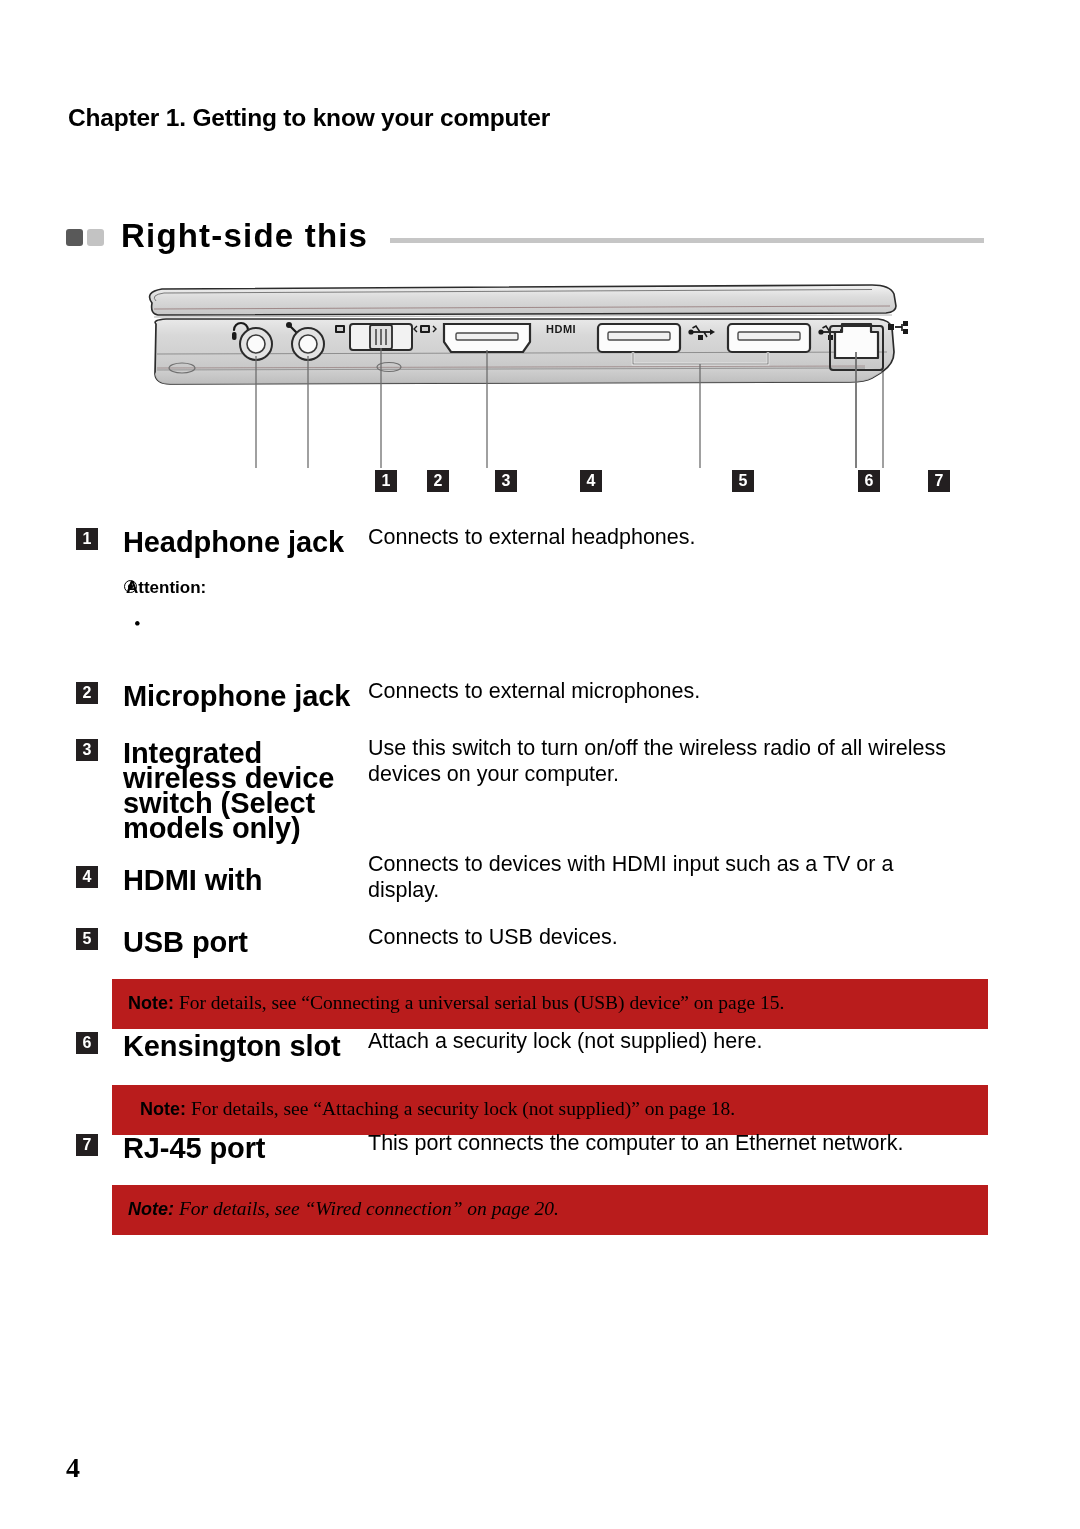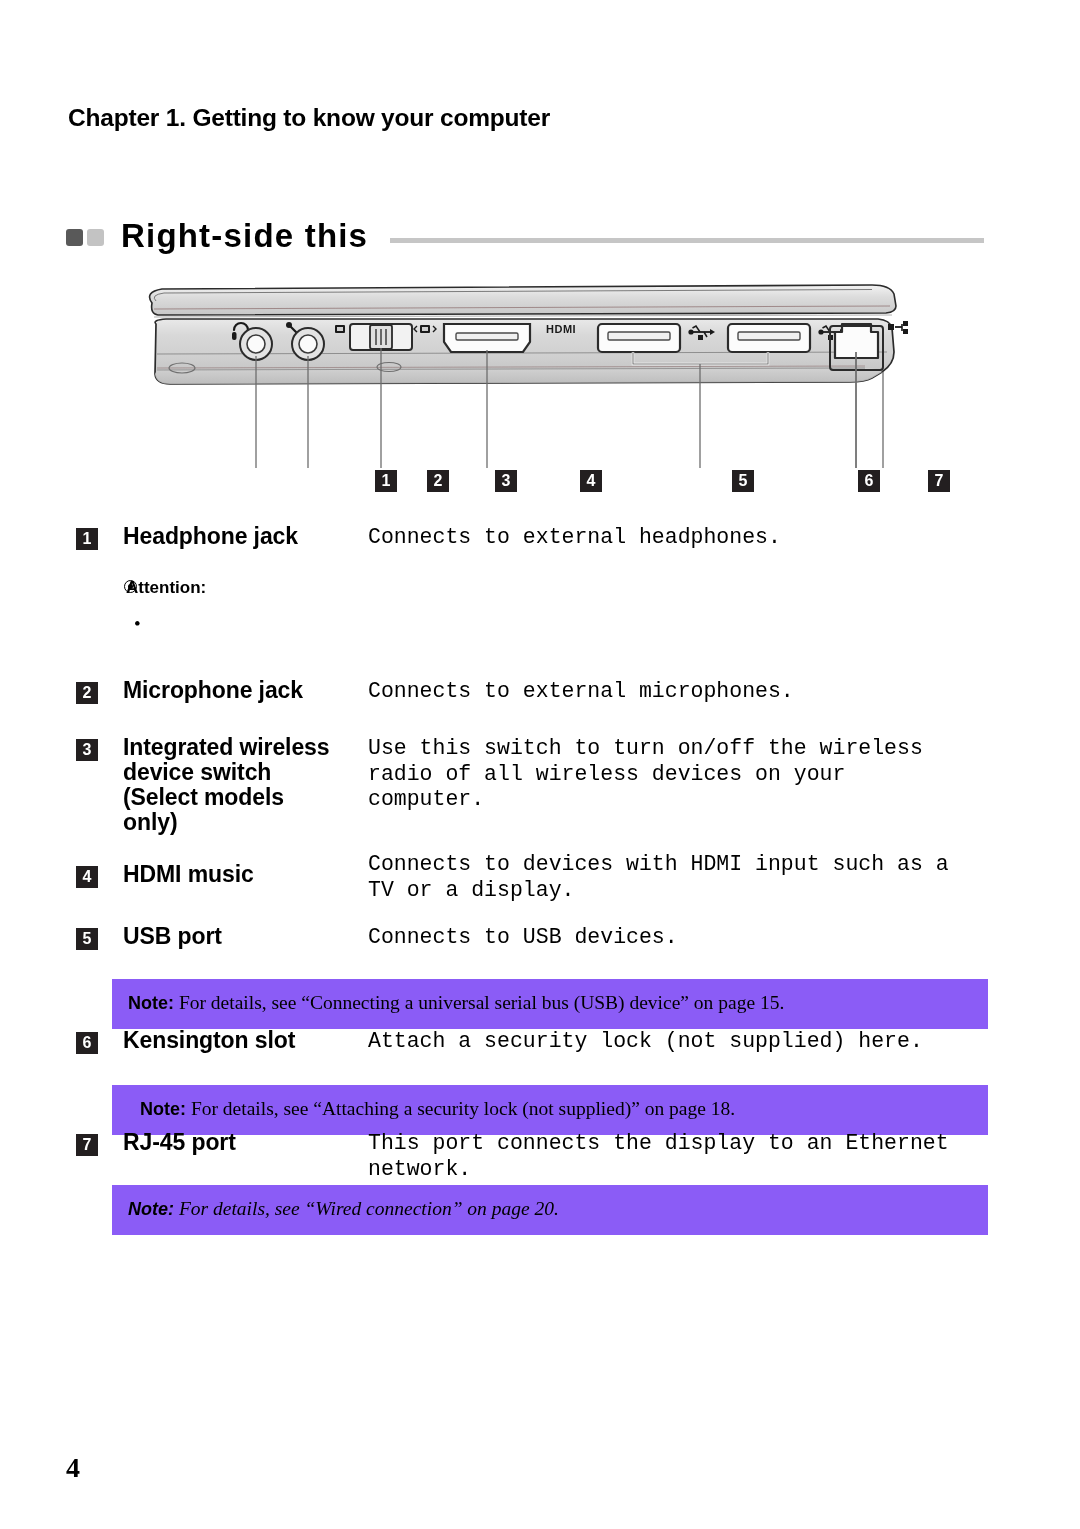--- a/index.html
+++ b/index.html
@@ -110,34 +110,34 @@
     color: #fff;
     font-family: "Liberation Sans", sans-serif;
     font-weight: bold;
     font-size: 16px;
     line-height: 22px;
     text-align: center;
   }
   .term {
     position: absolute;
     left: 55px;
-    top: 0;
+    top: 6px;
     width: 240px;
     font-family: "Liberation Sans", sans-serif;
     font-weight: bold;
-    font-size: 23px;
+    font-size: 29px;
     line-height: 25px;
     letter-spacing: -0.1px;
   }
   .desc {
     position: absolute;
     left: 300px;
     top: 1px;
     width: 620px;
-    font-family: Liberation Mono, monospace;
+    font-family: Liberation Sans, sans-serif;
     font-size: 21.5px;
     line-height: 25.5px;
   }
 
   
   .attention {
     position: absolute;
     left: 68px;
     width: 920px;
   }
@@ -185,21 +185,21 @@
     top: 0px;
     font-size: 19px;
     line-height: 25px;
   }
 
   
   .note {
     position: absolute;
     left: 112px;
     width: 876px;
-    background: #8b5cf6;
+    background: #b91c1c;
     box-sizing: border-box;
     padding: 12px 16px 14px 16px;
     font-family: "Liberation Serif", serif;
     font-size: 19.5px;
     line-height: 24px;
   }
   .note b {
     font-family: "Liberation Sans", sans-serif;
     font-weight: bold;
     font-size: 18px;
@@ -423,21 +423,21 @@
   </div>
 
   <div class="row" style="top:735px;">
     <span class="chip-inline">3</span>
     <span class="term" style="width:215px;">Integrated wireless device switch (Select models only)</span>
     <span class="desc" style="width:600px;">Use this switch to turn on/off the wireless radio of all wireless devices on your computer.</span>
   </div>
 
   <div class="row" style="top:862px;">
     <span class="chip-inline">4</span>
-    <span class="term">HDMI music</span>
+    <span class="term">HDMI with</span>
     <span class="desc" style="top:-10px; width:600px;">Connects to devices with HDMI input such as a TV or a display.</span>
   </div>
 
   <div class="row" style="top:924px;">
     <span class="chip-inline">5</span>
     <span class="term">USB port</span>
     <span class="desc">Connects to USB devices.</span>
   </div>
 
   <div class="note" style="top:979px;">
@@ -450,21 +450,21 @@
     <span class="desc">Attach a security lock (not supplied) here.</span>
   </div>
 
   <div class="note" style="top:1085px;padding-left:28px;">
     <b>Note:</b><span> For details, see “Attaching a security lock (not supplied)” on page 18.</span>
   </div>
 
   <div class="row" style="top:1130px;">
     <span class="chip-inline">7</span>
     <span class="term">RJ-45 port</span>
-    <span class="desc" style="width:640px;">This port connects the display to an Ethernet network.</span>
+    <span class="desc" style="width:640px;">This port connects the computer to an Ethernet network.</span>
   </div>
 
   <div class="note" style="top:1185px;font-style:italic;">
     <b>Note:</b><span> For details, see “Wired connection” on page 20.</span>
   </div>
 
   <div class="page-number">4</div>
 
 </div>
 

